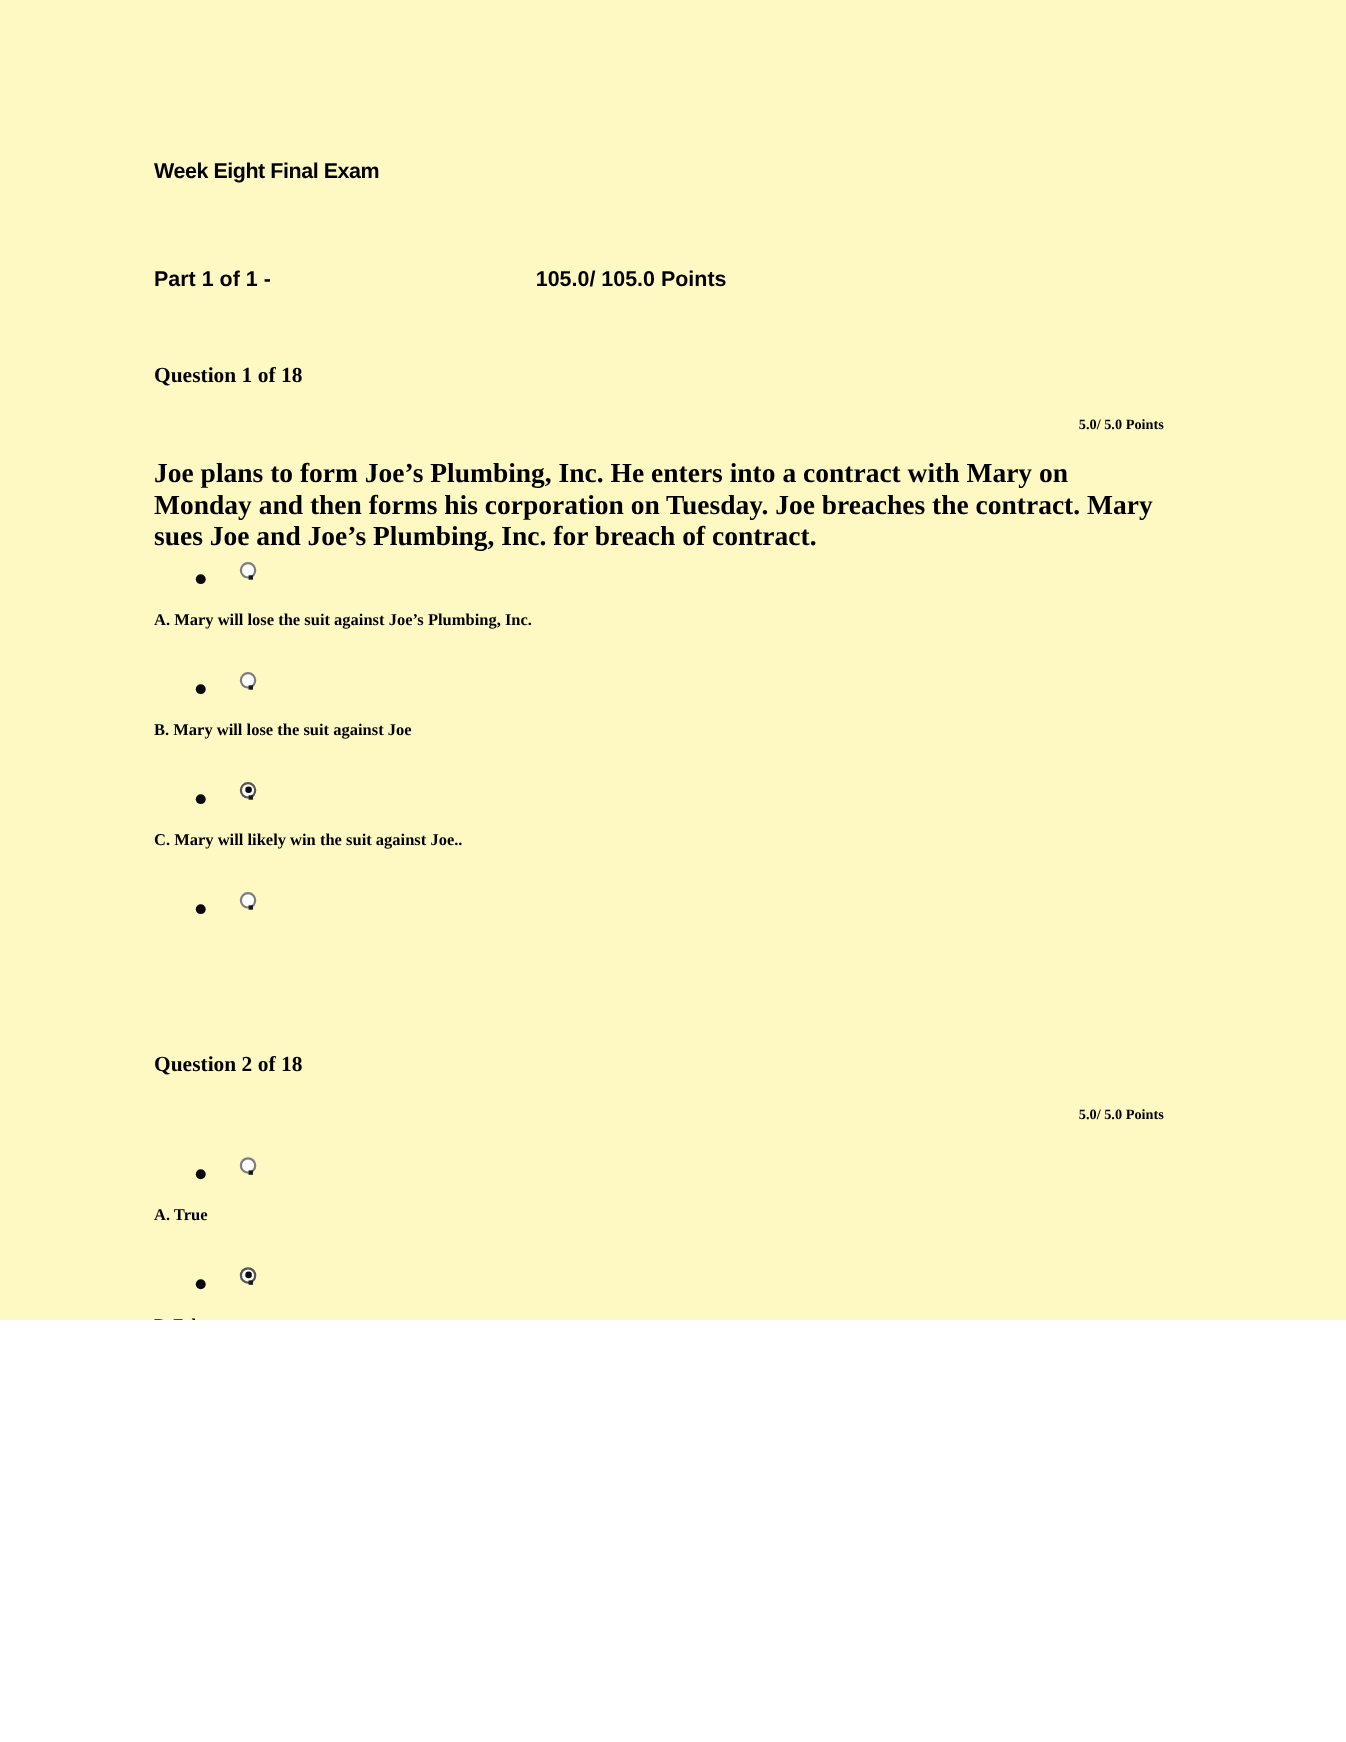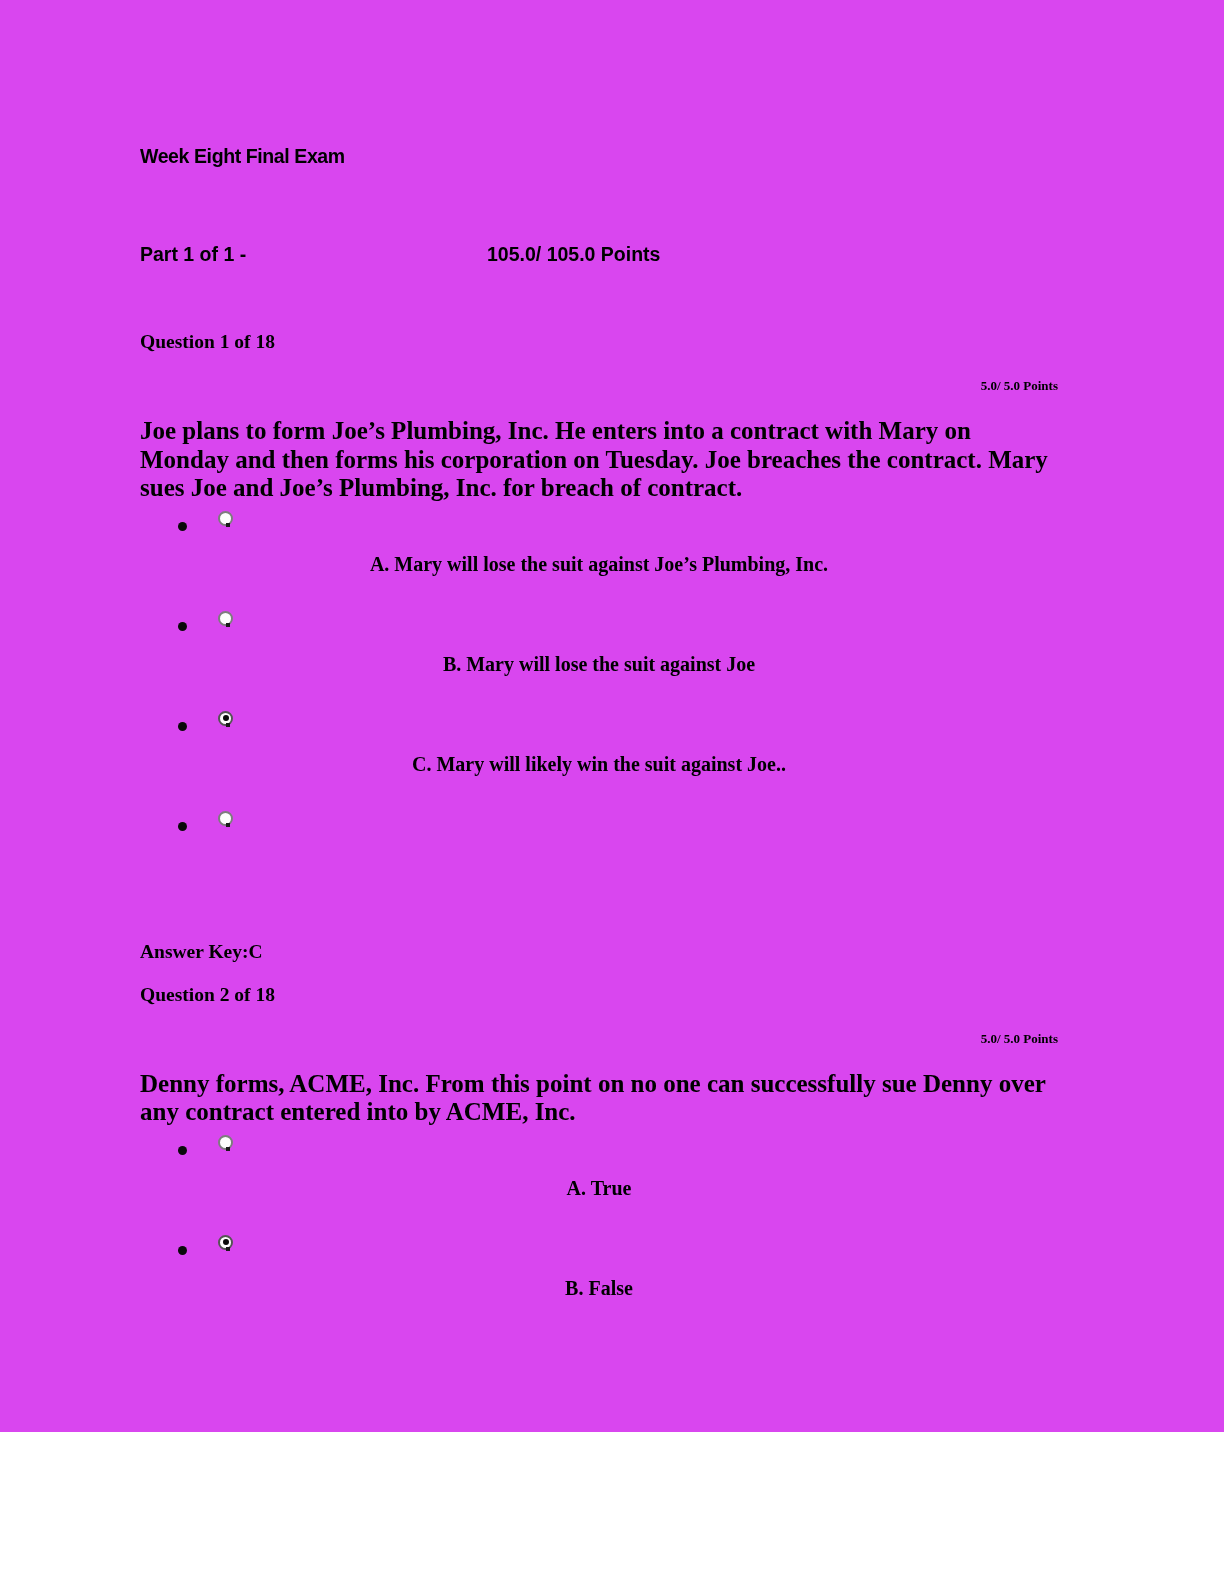--- a/index.html
+++ b/index.html
@@ -9,22 +9,22 @@
     background: #ffffff;
   }
   body {
     font-family: "Liberation Sans", "DejaVu Sans", sans-serif;
     color: #000000;
     -webkit-font-smoothing: antialiased;
   }
   .page {
     position: relative;
     width: 1224px;
-    height: 1432px;
-    background: #d946ef;
+    height: 1200px;
+    background: #fef9c3;
     margin: 0 auto;
     overflow: hidden;
     box-sizing: border-box;
     padding-left: 16px;
   }
   .content {
     position: absolute;
     left: 140px;
     top: 0;
     width: 918px;
@@ -148,26 +148,25 @@
     left: 50%;
     top: 50%;
     width: 6px;
     height: 6px;
     margin-left: -3px;
     margin-top: -3px;
     border-radius: 50%;
     background: #0a0a0a;
   }
   .option-label {
-    font-size: 20px;
-    font-weight: bold;
-    line-height: 26px;
-    margin: 0;
-    white-space: nowrap;
-    text-align: center;
+    font-size: 15px;
+    font-weight: bold;
+    line-height: 26px;
+    margin: 0;
+    white-space: nowrap;
   }
   .sp-opt-gap { height: 26px; }
 
   .answer-key {
     font-size: 19.5px;
     font-weight: bold;
     line-height: 26px;
     margin: 0;
     white-space: nowrap;
   }
@@ -232,35 +231,33 @@
 
       <div class="option">
         <div class="option-control-row">
           <span class="bullet-dot"></span>
           <span class="radio"></span>
         </div>
       </div>
 
       <div class="sp-after-opts"></div>
 
-      <div class="answer-key">Answer Key:C</div>
     </div>
 
     <div class="sp-key"></div>
     <div class="question-block">
 
       <div class="q-heading">Question 2 of 18</div>
 
       <div class="sp-q2-pts"></div>
 
       <div class="q-points">5.0/ 5.0 Points</div>
 
       <div class="sp-qtext"></div>
 
-      <div class="q-text">Denny forms, ACME, Inc. From this point on no one can successfully sue Denny over any contract entered into by ACME, Inc.</div>
 
       <div class="option">
         <div class="option-control-row">
           <span class="bullet-dot"></span>
           <span class="radio"></span>
         </div>
         <div class="option-label">A. True</div>
       </div>
 
       <div class="sp-opt-gap"></div>

